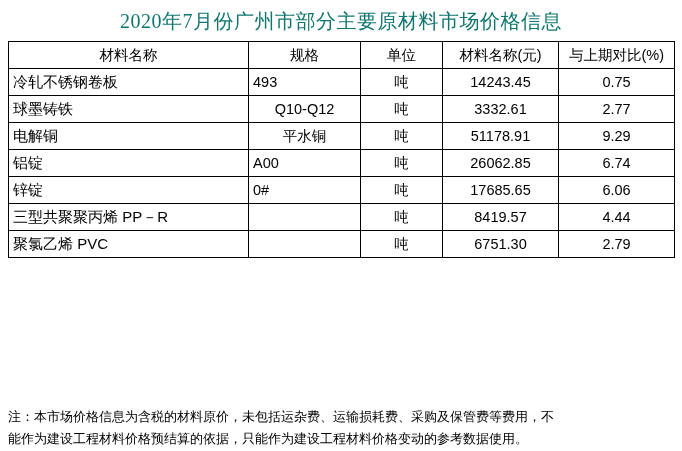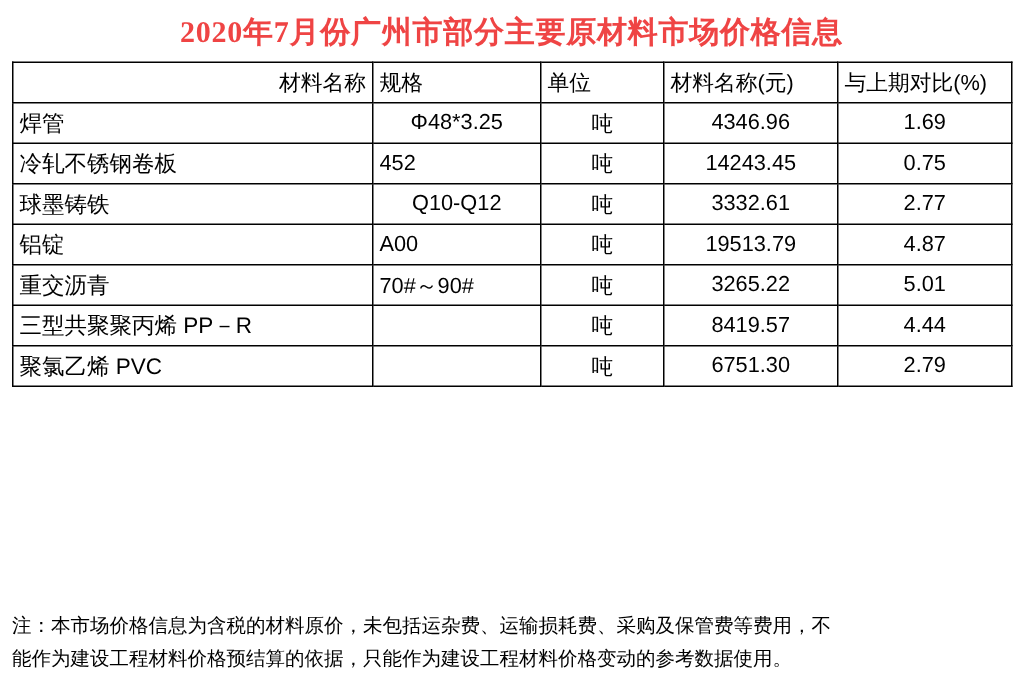--- a/index.html
+++ b/index.html
@@ -17,25 +17,25 @@
   .page {
     position: relative;
     width: 682px;
     height: 451px;
     box-sizing: border-box;
     padding: 0 8px;
   }
   .doc-title {
     text-align: center;
     font-family: "Liberation Serif", serif;
-    font-weight: bold;
+    font-weight: normal;
     font-size: 20px;
     letter-spacing: 0.5px;
     margin: 8px 0 6px 0;
-    color: #ef4444;
+    color: #0f766e;
     white-space: nowrap;
   }
   table.price-table {
     width: 666px;
     border-collapse: collapse;
     table-layout: fixed;
     font-size: 14.5px;
   }
   table.price-table th,
   table.price-table td {
@@ -49,25 +49,25 @@
     white-space: nowrap;
   }
   
   col.c0 { width: 240px; }
   col.c1 { width: 112px; }
   col.c2 { width: 82px; }
   col.c3 { width: 116px; }
   col.c4 { width: 116px; }
 
   thead th {
-    text-align: left;
+    text-align: center;
     font-size: 14.5px;
   }
   thead th.first-head {
-    text-align: right;
+    text-align: center;
     padding-left: 4px;
   }
   td.material {
     text-align: left;
     padding-left: 4px;
     font-size: 15px;
   }
   td.spec {
     text-align: left;
     padding-left: 6px;
@@ -119,53 +119,53 @@
       <tr>
         <th class="first-head">材料名称</th>
         <th>规格</th>
         <th>单位</th>
         <th>材料名称(元)</th>
         <th>与上期对比(%)</th>
       </tr>
     </thead>
     <tbody>
       <tr>
-        <td class="material">焊管</td>
-        <td class="spec center">Φ48*3.25</td>
-        <td class="unit">吨</td>
-        <td class="price">4346.96</td>
-        <td class="change">1.69</td>
-      </tr>
-      <tr>
         <td class="material">冷轧不锈钢卷板</td>
-        <td class="spec">452</td>
+        <td class="spec">493</td>
         <td class="unit">吨</td>
         <td class="price">14243.45</td>
         <td class="change">0.75</td>
       </tr>
       <tr>
         <td class="material">球墨铸铁</td>
         <td class="spec center">Q10-Q12</td>
         <td class="unit">吨</td>
         <td class="price">3332.61</td>
         <td class="change">2.77</td>
       </tr>
       <tr>
+        <td class="material">电解铜</td>
+        <td class="spec center">平水铜</td>
+        <td class="unit">吨</td>
+        <td class="price">51178.91</td>
+        <td class="change">9.29</td>
+      </tr>
+      <tr>
         <td class="material">铝锭</td>
         <td class="spec">A00</td>
         <td class="unit">吨</td>
-        <td class="price">19513.79</td>
-        <td class="change">4.87</td>
+        <td class="price">26062.85</td>
+        <td class="change">6.74</td>
       </tr>
       <tr>
-        <td class="material">重交沥青</td>
-        <td class="spec">70#～90#</td>
+        <td class="material">锌锭</td>
+        <td class="spec">0#</td>
         <td class="unit">吨</td>
-        <td class="price">3265.22</td>
-        <td class="change">5.01</td>
+        <td class="price">17685.65</td>
+        <td class="change">6.06</td>
       </tr>
       <tr>
         <td class="material">三型共聚聚丙烯  PP－R</td>
         <td class="spec"></td>
         <td class="unit">吨</td>
         <td class="price">8419.57</td>
         <td class="change">4.44</td>
       </tr>
       <tr>
         <td class="material">聚氯乙烯  PVC</td>

